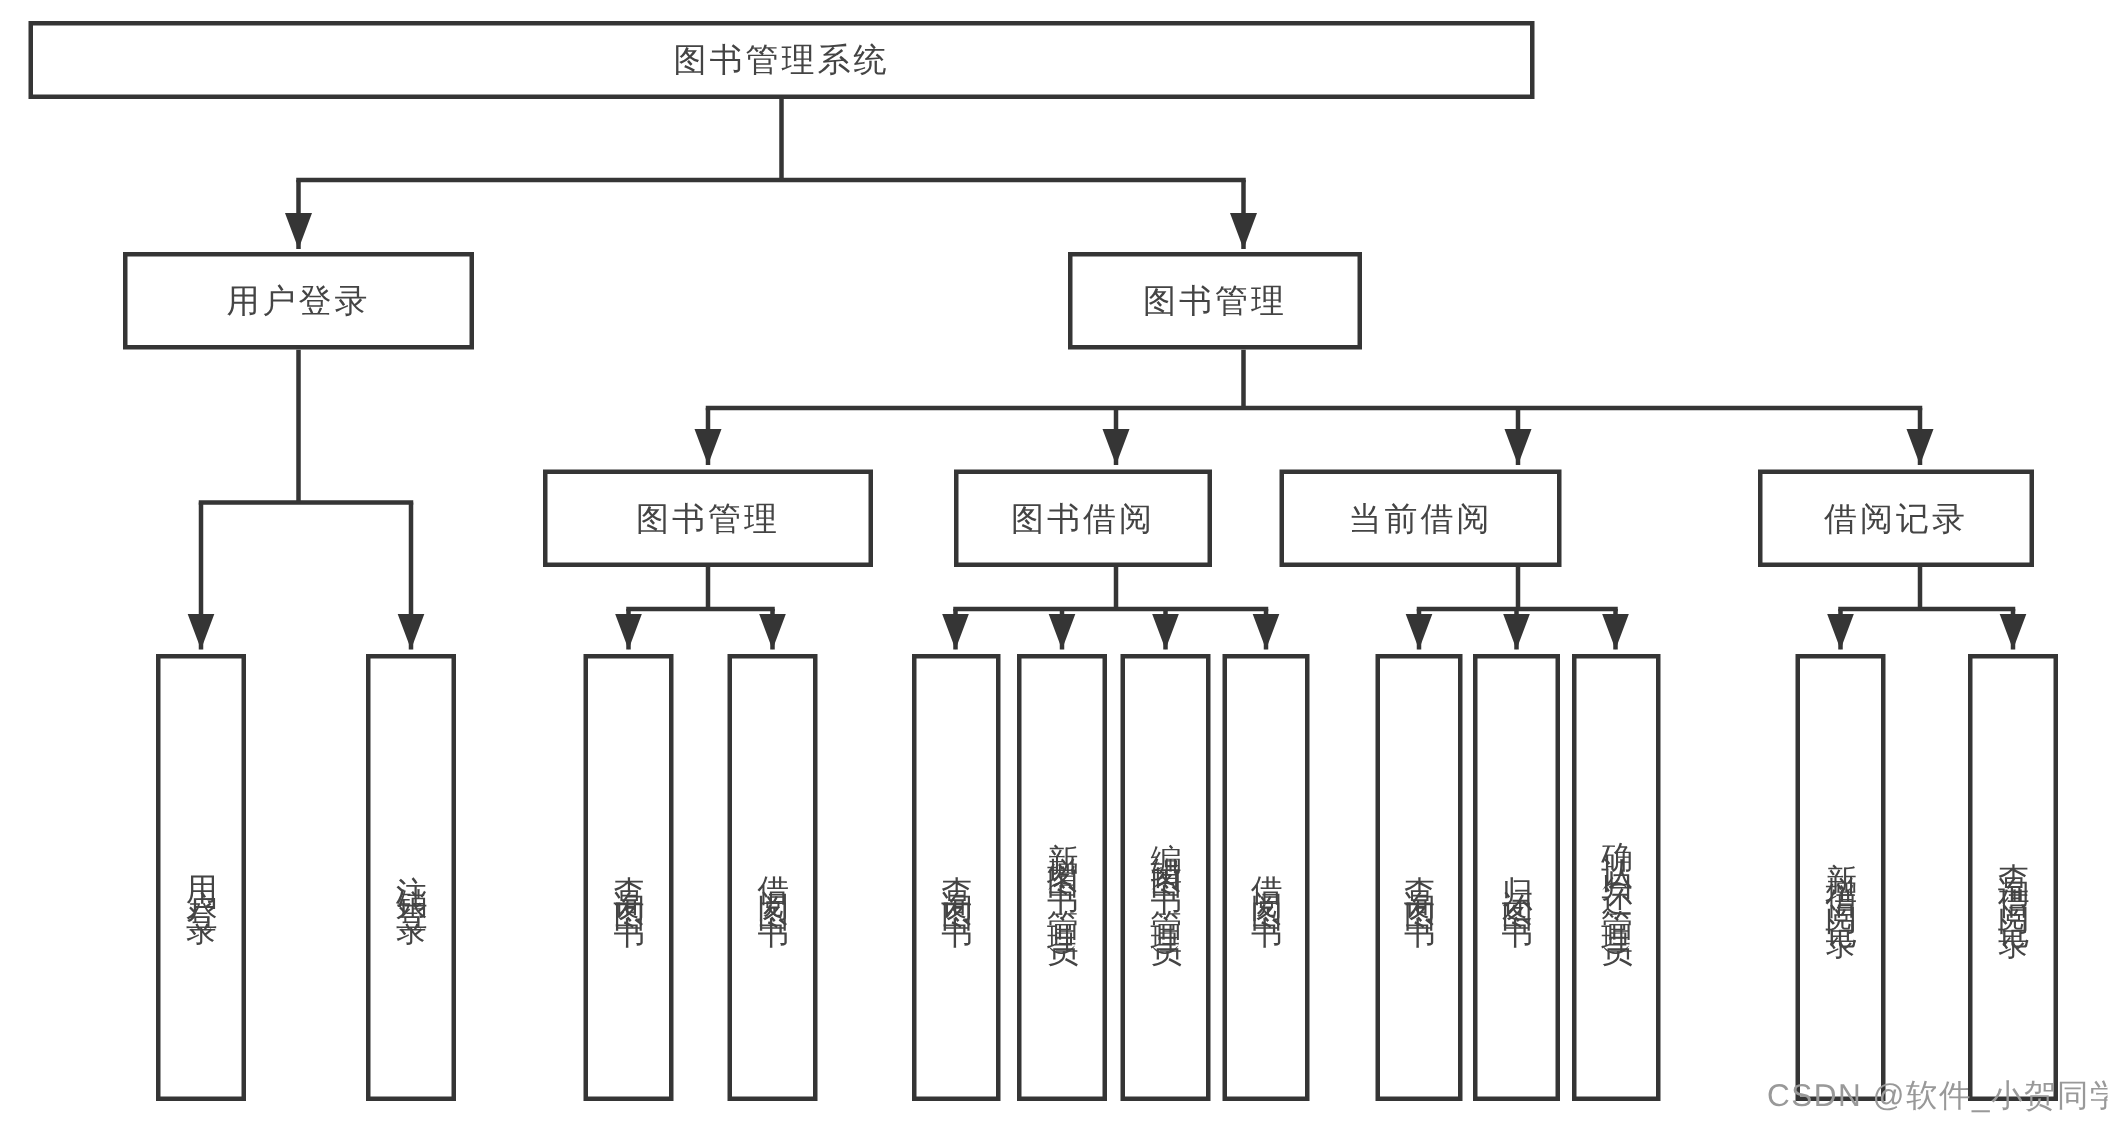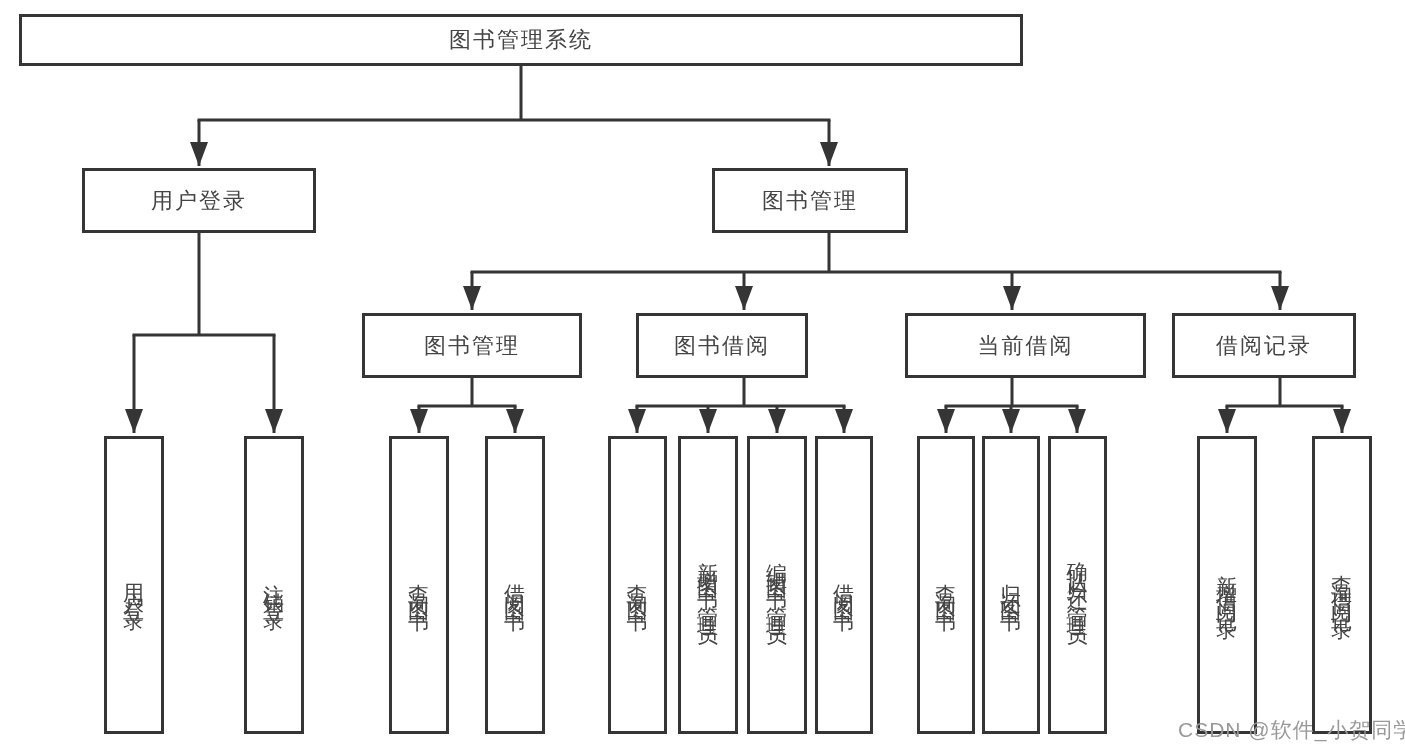--- a/index.html
+++ b/index.html
@@ -75,21 +75,21 @@
   </g>
 </svg>
 
 <div class="node h" style="left:19px;top:14px;width:1004px;height:52px">图书管理系统</div>
 
 <div class="node h" style="left:82px;top:168px;width:234px;height:65px">用户登录</div>
 <div class="node h" style="left:712px;top:168px;width:196px;height:65px">图书管理</div>
 
 <div class="node h mid" style="left:362px;width:220px">图书管理</div>
 <div class="node h mid" style="left:636px;width:172px">图书借阅</div>
-<div class="node h mid" style="left:905px;width:241px">当前借阅</div>
+<div class="node h mid" style="left:853px;width:188px">当前借阅</div>
 <div class="node h mid" style="left:1172px;width:184px">借阅记录</div>
 
 <div class="node leaf" style="left:104px;width:60px">用户登录</div>
 <div class="node leaf" style="left:244px;width:60px">注销登录</div>
 
 <div class="node leaf" style="left:389px;width:60px">查询图书</div>
 <div class="node leaf" style="left:485px;width:60px">借阅图书</div>
 
 <div class="node leaf" style="left:608px;width:59px">查询图书</div>
 <div class="node leaf" style="left:678px;width:60px">新增图书（管理员）</div>

